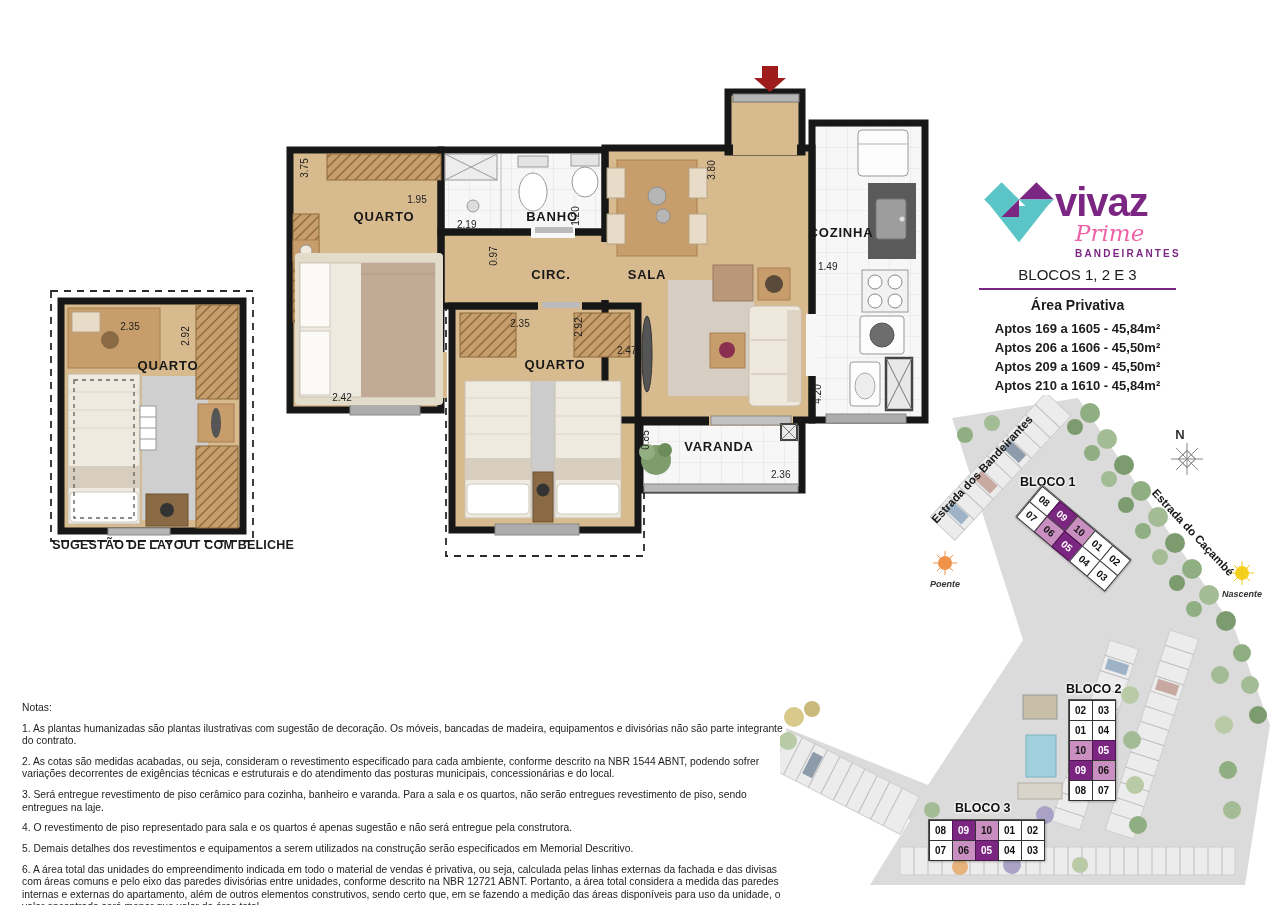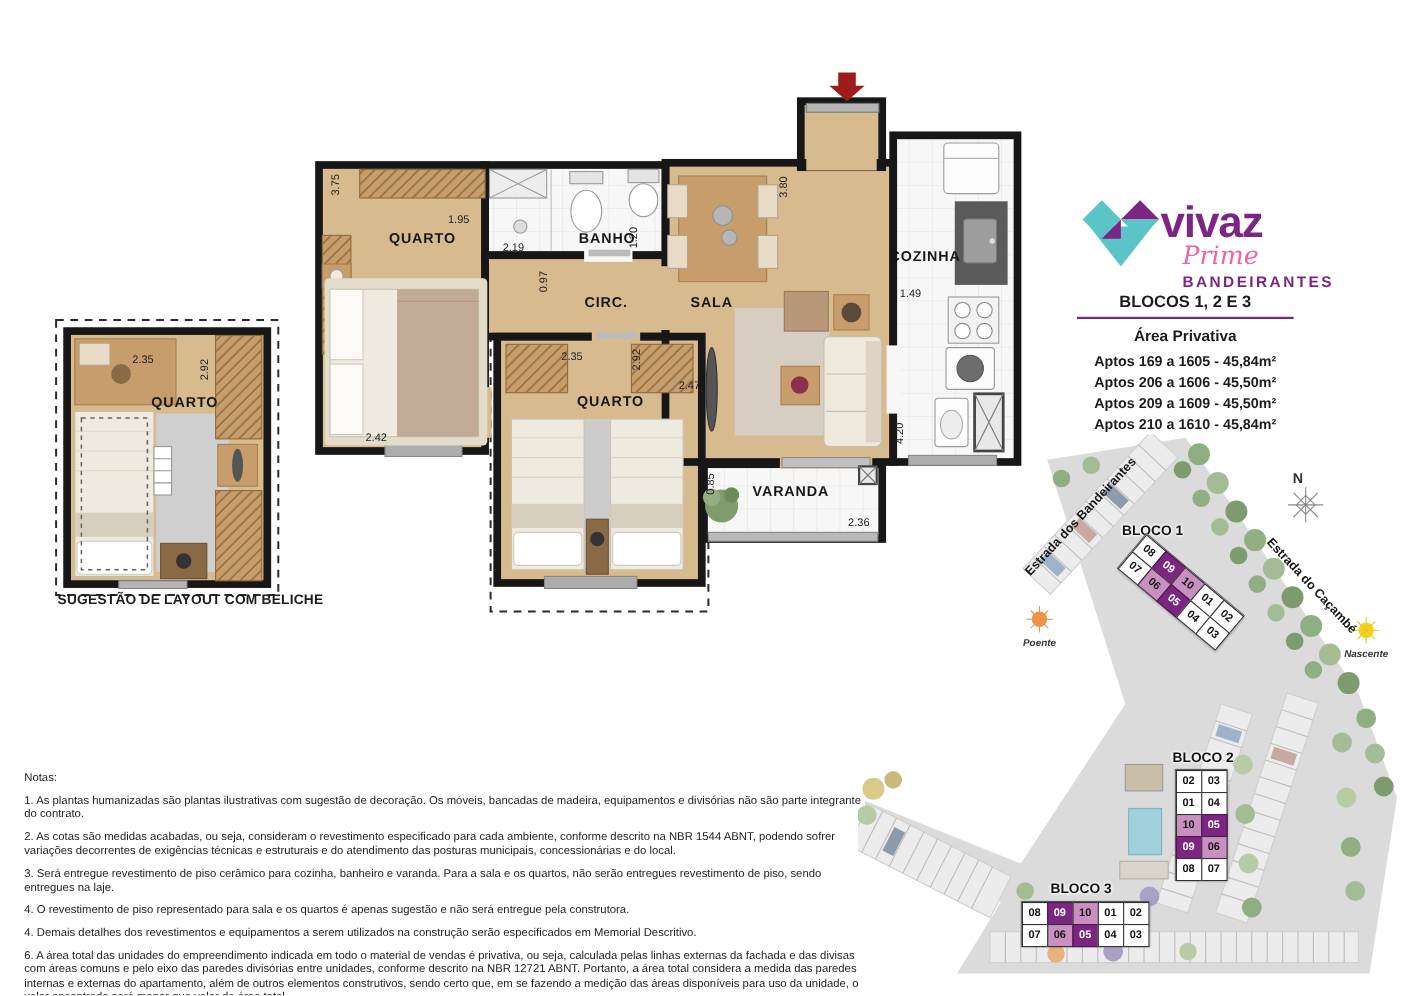--- a/index.html
+++ b/index.html
@@ -8,23 +8,23 @@
   .abs{position:absolute;}
 
   
   .brand-panel{left:975px;top:168px;width:205px;text-align:center;}
   .logo-row{position:relative;height:92px;text-align:center;}
   .logo-heart{position:absolute;left:6px;top:2px;}
   .logo-word{position:absolute;left:80px;top:14px;font-size:40px;font-weight:bold;
              color:#7c2683;letter-spacing:-1px;line-height:1;}
   .logo-prime{position:absolute;left:100px;top:52px;font-family:"DejaVu Serif",serif;
               font-style:italic;font-size:23px;color:#ec4899;opacity:.85;}
-  .logo-loc{position:absolute;left:100px;top:80px;font-size:14px;font-weight:bold;
+  .logo-loc{position:absolute;left:100px;top:80px;font-size:10px;font-weight:bold;
             color:#7c2683;letter-spacing:2.2px;}
-  .blocks-title{margin-top:6px;font-size:15px;font-weight:bold;}
+  .blocks-title{margin-top:6px;font-size:15px;font-weight:normal;}
   .purple-rule{height:2px;background:#7c2683;margin:5px 4px 7px 4px;}
   .area-title{font-size:14px;font-weight:bold;margin-bottom:6px;}
   .apt-line{font-size:13px;font-weight:bold;line-height:19px;}
 
   
   .notes{left:22px;top:702px;width:766px;font-size:10.3px;line-height:1.2;color:#1d1d1d;}
   .notes p{margin:0 0 8.5px 0;}
 
   
   .beliche-caption{left:18px;top:538px;width:276px;text-align:right;
@@ -539,18 +539,18 @@
       </div>
     </div>
   </div>
 
   <div class="abs notes">
     <p>Notas:</p>
     <p>1. As plantas humanizadas são plantas ilustrativas com sugestão de decoração. Os móveis, bancadas de madeira, equipamentos e divisórias não são parte integrante do contrato.</p>
     <p>2. As cotas são medidas acabadas, ou seja, consideram o revestimento especificado para cada ambiente, conforme descrito na NBR 1544 ABNT, podendo sofrer variações decorrentes de exigências técnicas e estruturais e do atendimento das posturas municipais, concessionárias e do local.</p>
     <p>3. Será entregue revestimento de piso cerâmico para cozinha, banheiro e varanda. Para a sala e os quartos, não serão entregues revestimento de piso, sendo entregues na laje.</p>
     <p>4. O revestimento de piso representado para sala e os quartos é apenas sugestão e não será entregue pela construtora.</p>
-    <p>4. Demais detalhes dos revestimentos e equipamentos a serem utilizados na construção serão especificados em Memorial Descritivo.</p>
+    <p>5. Demais detalhes dos revestimentos e equipamentos a serem utilizados na construção serão especificados em Memorial Descritivo.</p>
     <p>6. A área total das unidades do empreendimento indicada em todo o material de vendas é privativa, ou seja, calculada pelas linhas externas da fachada e das divisas com áreas comuns e pelo eixo das paredes divisórias entre unidades, conforme descrito na NBR 12721 ABNT. Portanto, a área total considera a medida das paredes internas e externas do apartamento, além de outros elementos construtivos, sendo certo que, em se fazendo a medição das áreas disponíveis para uso da unidade, o valor encontrado será menor que valor da área total.</p>
 
   </div>
 
 </div>
 
 </body></html>

